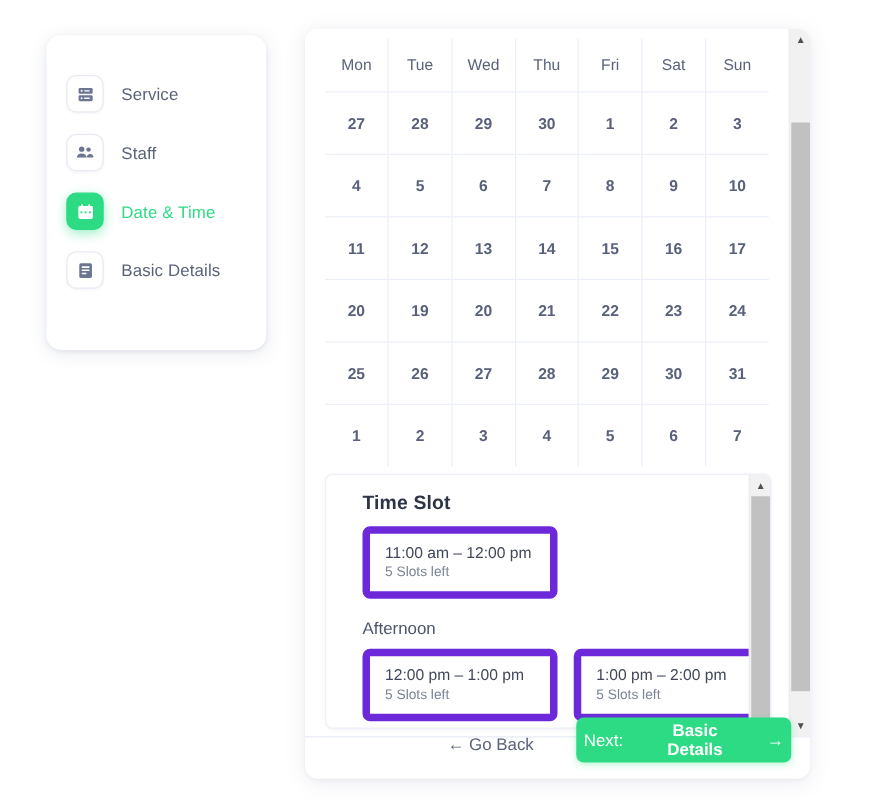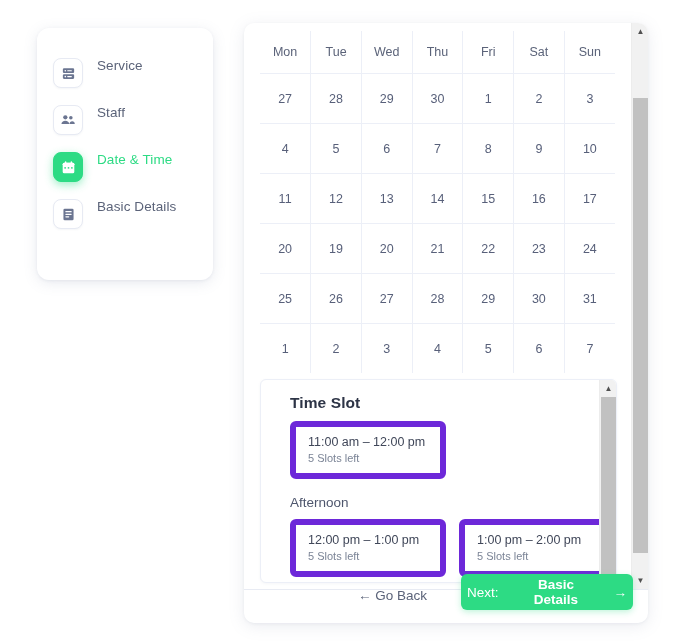--- a/index.html
+++ b/index.html
@@ -24,20 +24,21 @@
     height: 252px;
     background: #ffffff;
     border-radius: 12px;
     box-shadow: 0 3px 14px rgba(120, 130, 160, 0.16),
                 0 1px 3px rgba(120, 130, 160, 0.10);
   }
   .sb-item {
     position: absolute;
     left: 16px;
     display: flex;
+    align-items: center;
     height: 34px;
     cursor: pointer;
   }
   .sb-icon {
     width: 28px;
     height: 28px;
     border-radius: 8px;
     background: #ffffff;
     border: 1px solid #e7eaf3;
     display: flex;
@@ -129,20 +130,21 @@
   }
   #calendar th:first-child { border-left: none; text-align: center; }
   #calendar th:last-child  { border-right: none; }
   #calendar td {
     height: 47px;
     text-align: center;
     font-size: 12.5px;
     color: #58607a;
     border: 1px solid #eceff7;
     background: #ffffff;
+    font-weight: bold;
   }
   #calendar td:first-child { border-left: none; }
   #calendar td:last-child  { border-right: none; }
   #calendar tr:last-child td { border-bottom: none; }
   td.muted    { background: #f8fafd; color: #c3c9d8; }
   td.weekend  { background: #f8fafd; color: #c3c9d8; }
   td.today    { background: #e0f8ee; color: #37d191; }
   td.selected { background: #4ecfa0; color: #ffffff; }
 
   

